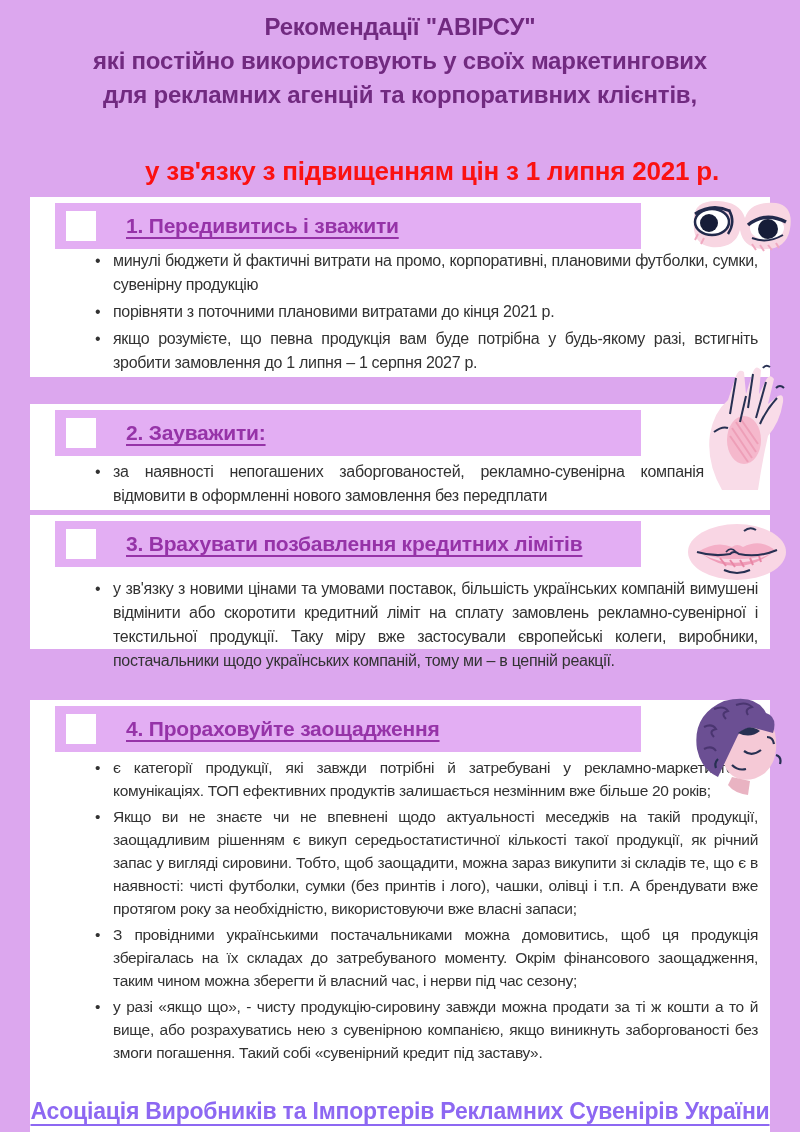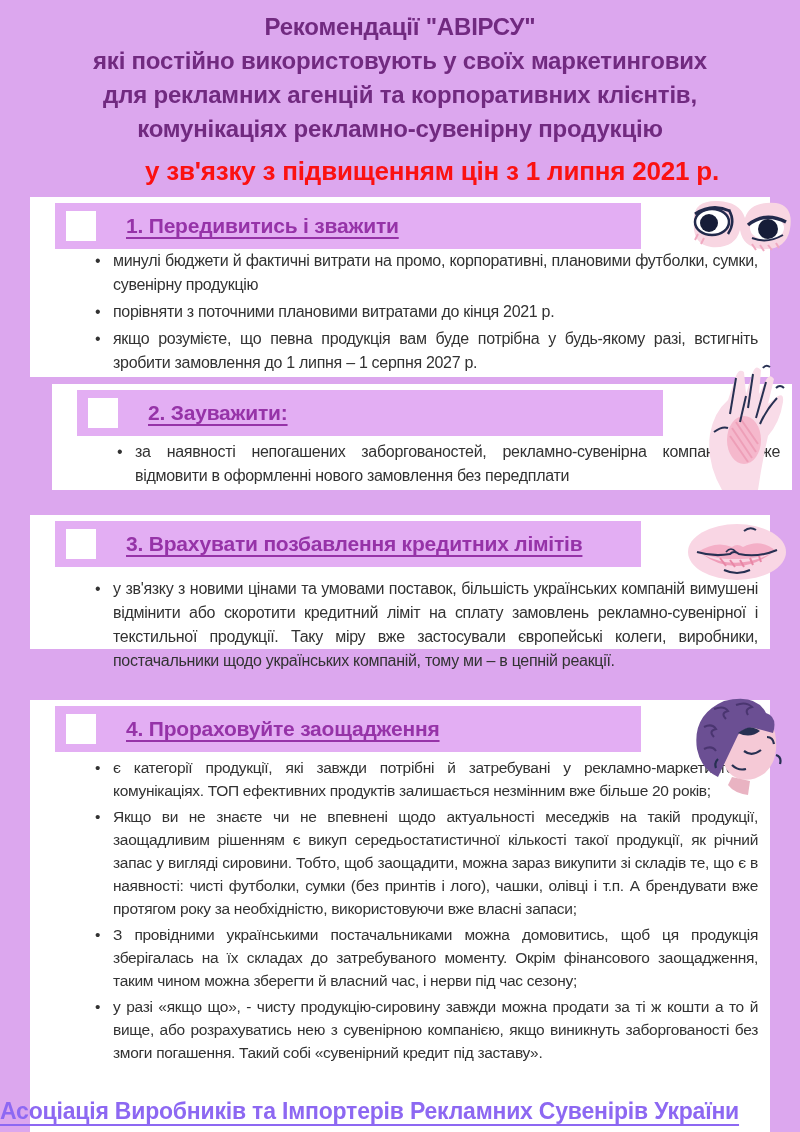--- a/index.html
+++ b/index.html
@@ -14,21 +14,21 @@
     letter-spacing:-0.2px;
   }
   .subtitle{
     position:absolute;top:156px;left:0;width:800px;text-align:center;
     color:#fb1111;font-weight:bold;font-size:26px;letter-spacing:-0.2px;margin-left:32px;
   }
   .card{
     position:absolute;left:30px;width:740px;background:#ffffff;
   }
   #card1{top:197px;height:180px;}
-  #card2{top:384px;height:106px;margin-left:22px;}
+  #card2{top:404px;height:106px;}
   #card3{top:515px;height:134px;}
   #card4{top:700px;height:460px;}
   .section-header{
     position:absolute;left:25px;top:6px;width:586px;height:46px;
     background:#e3aef3;display:flex;align-items:center;
   }
   .checkbox{
     width:30px;height:30px;background:#ffffff;margin-left:11px;flex:0 0 auto;
   }
   .section-title{
@@ -46,34 +46,33 @@
   #card4 .bullets{top:56px;font-size:15.5px;line-height:23px;}
   .bullet{display:flex;margin-bottom:3px;}
   .bullet .dot{flex:0 0 18px;text-align:left;}
   .bullet .text{flex:1 1 auto;text-align:justify;}
   .illustration{position:absolute;pointer-events:none;}
   #eyes-illu{left:682px;top:192px;}
   #hand-illu{left:700px;top:362px;}
   #lips-illu{left:686px;top:522px;}
   #face-illu{left:688px;top:697px;}
   .footer-link{
-    position:absolute;top:1098px;left:0;width:800px;
+    position:absolute;top:1098px;left:0;width:800px;text-align:center;
     color:#8d68f2;font-weight:bold;font-size:23px;
     text-decoration:underline;text-decoration-thickness:2px;text-underline-offset:5px;
     letter-spacing:-0.2px;cursor:pointer;
   }
 </style>
 </head>
 <body>
 
 <div class="page-title">
   <div>Рекомендації "АВІРСУ"</div>
   <div>які постійно використовують у своїх маркетингових</div>
   <div>для рекламних агенцій та корпоративних клієнтів,</div>
-  <div>комунікаціях рекламно-сувенірну продукцію</div>
 </div>
 
 <div class="subtitle">у зв'язку з підвищенням цін з 1 липня 2021 р.</div>
 
 <div class="card" id="card1">
   <div class="section-header">
     <div class="checkbox"></div>
     <div class="section-title">1. Передивитись і зважити</div>
   </div>
   <div class="bullets">

